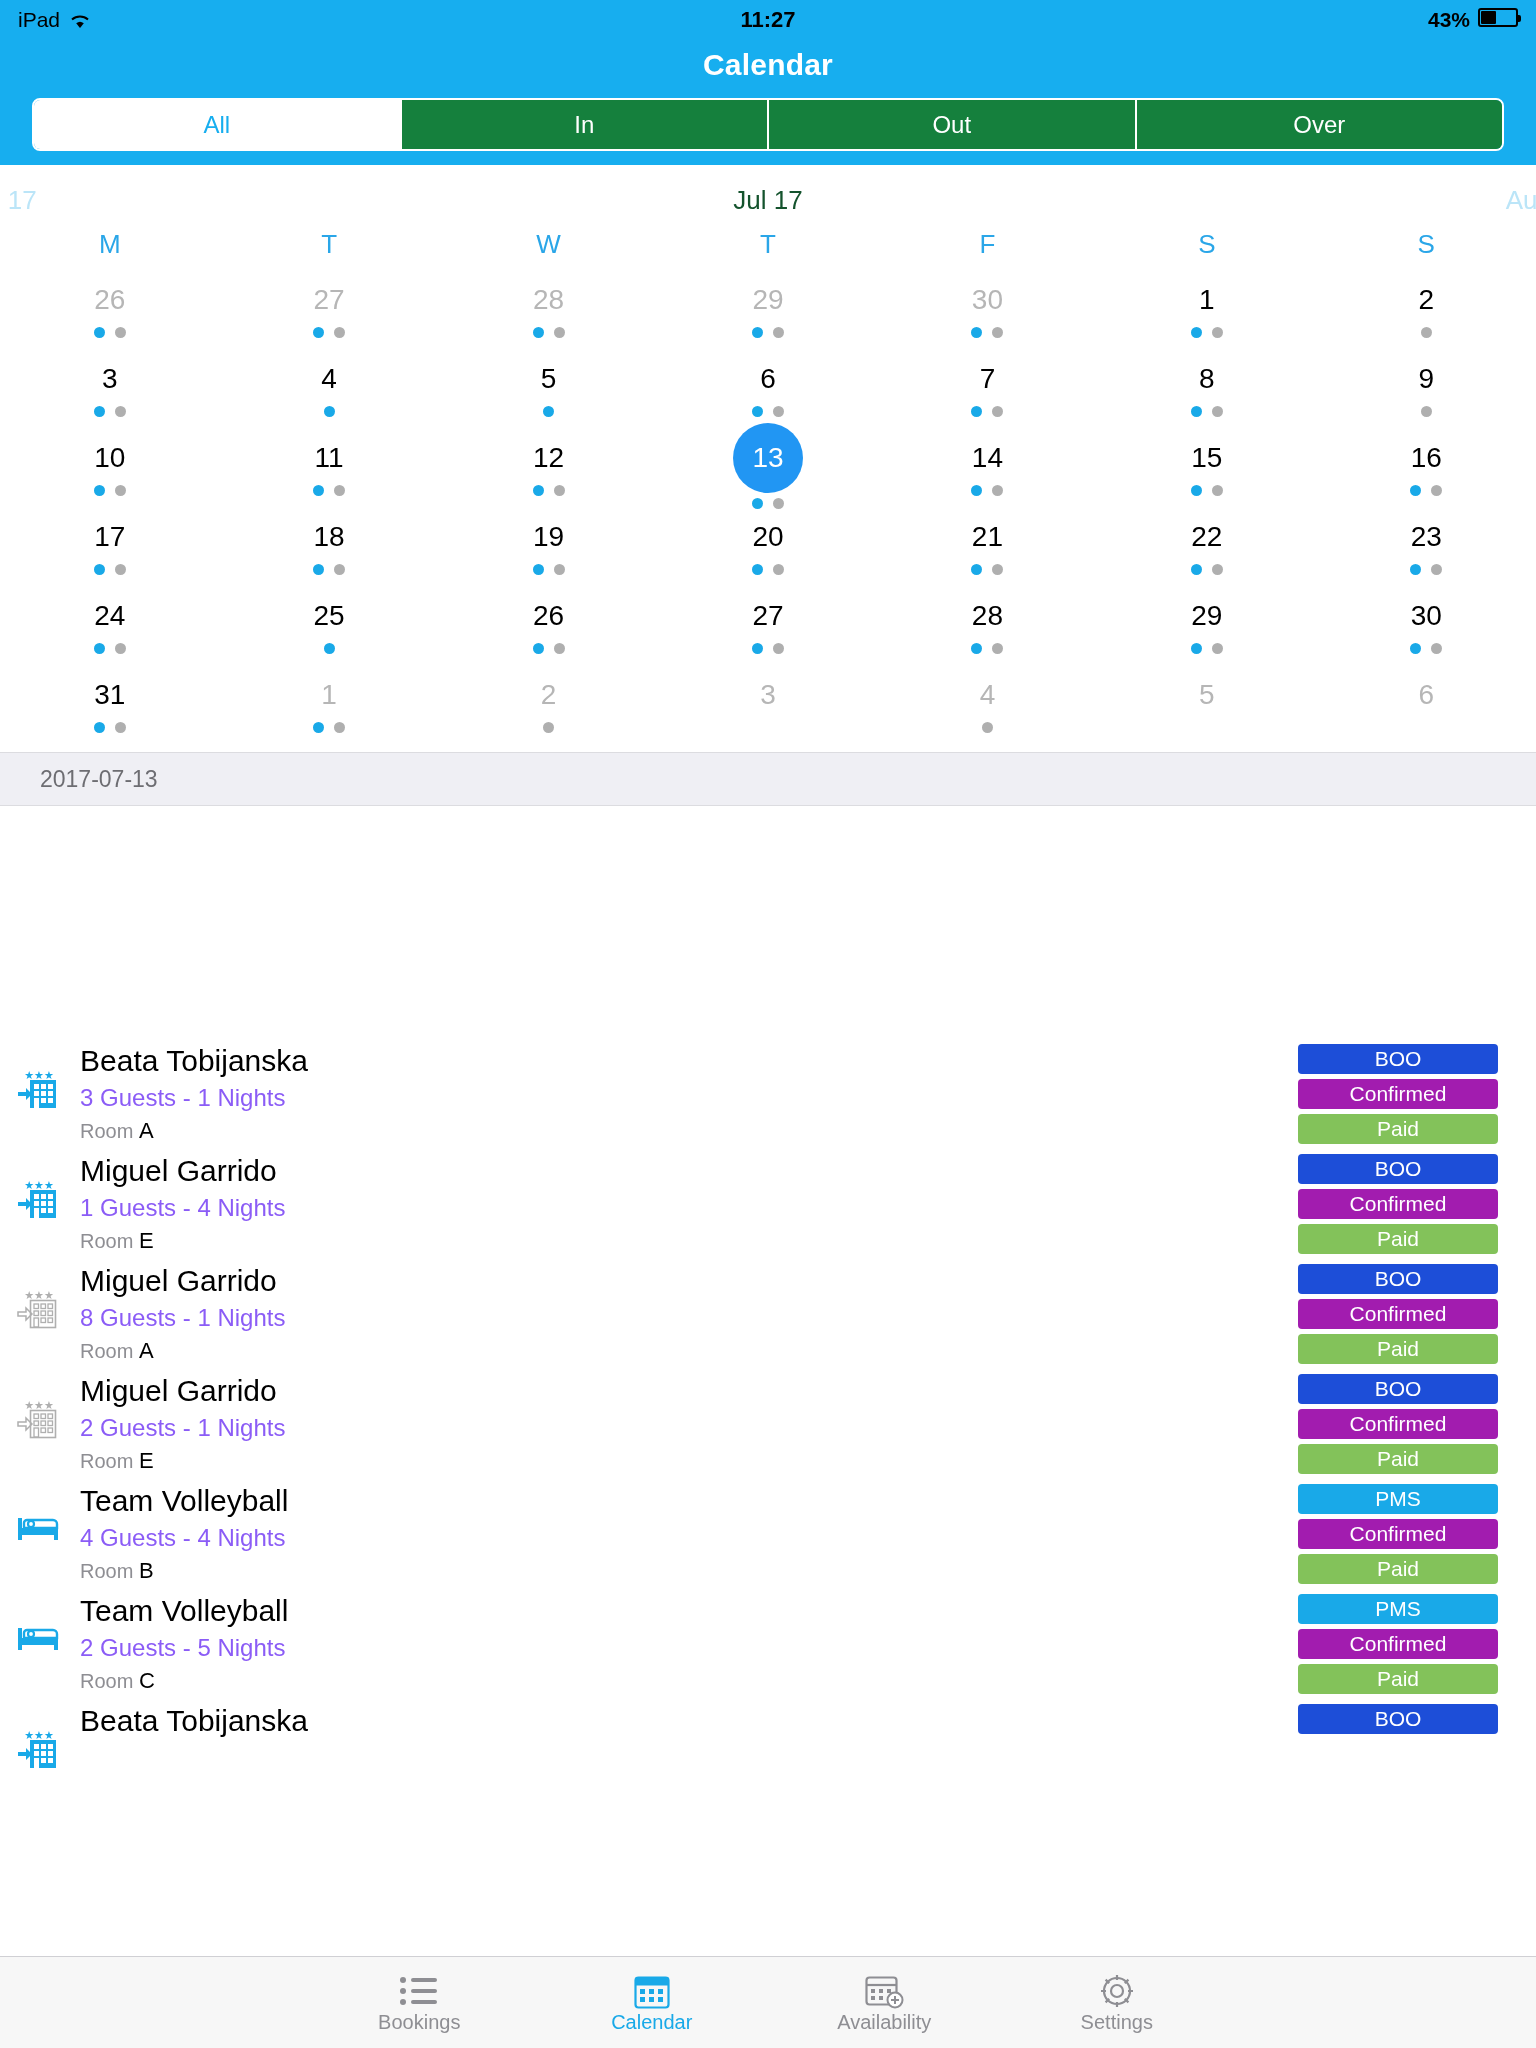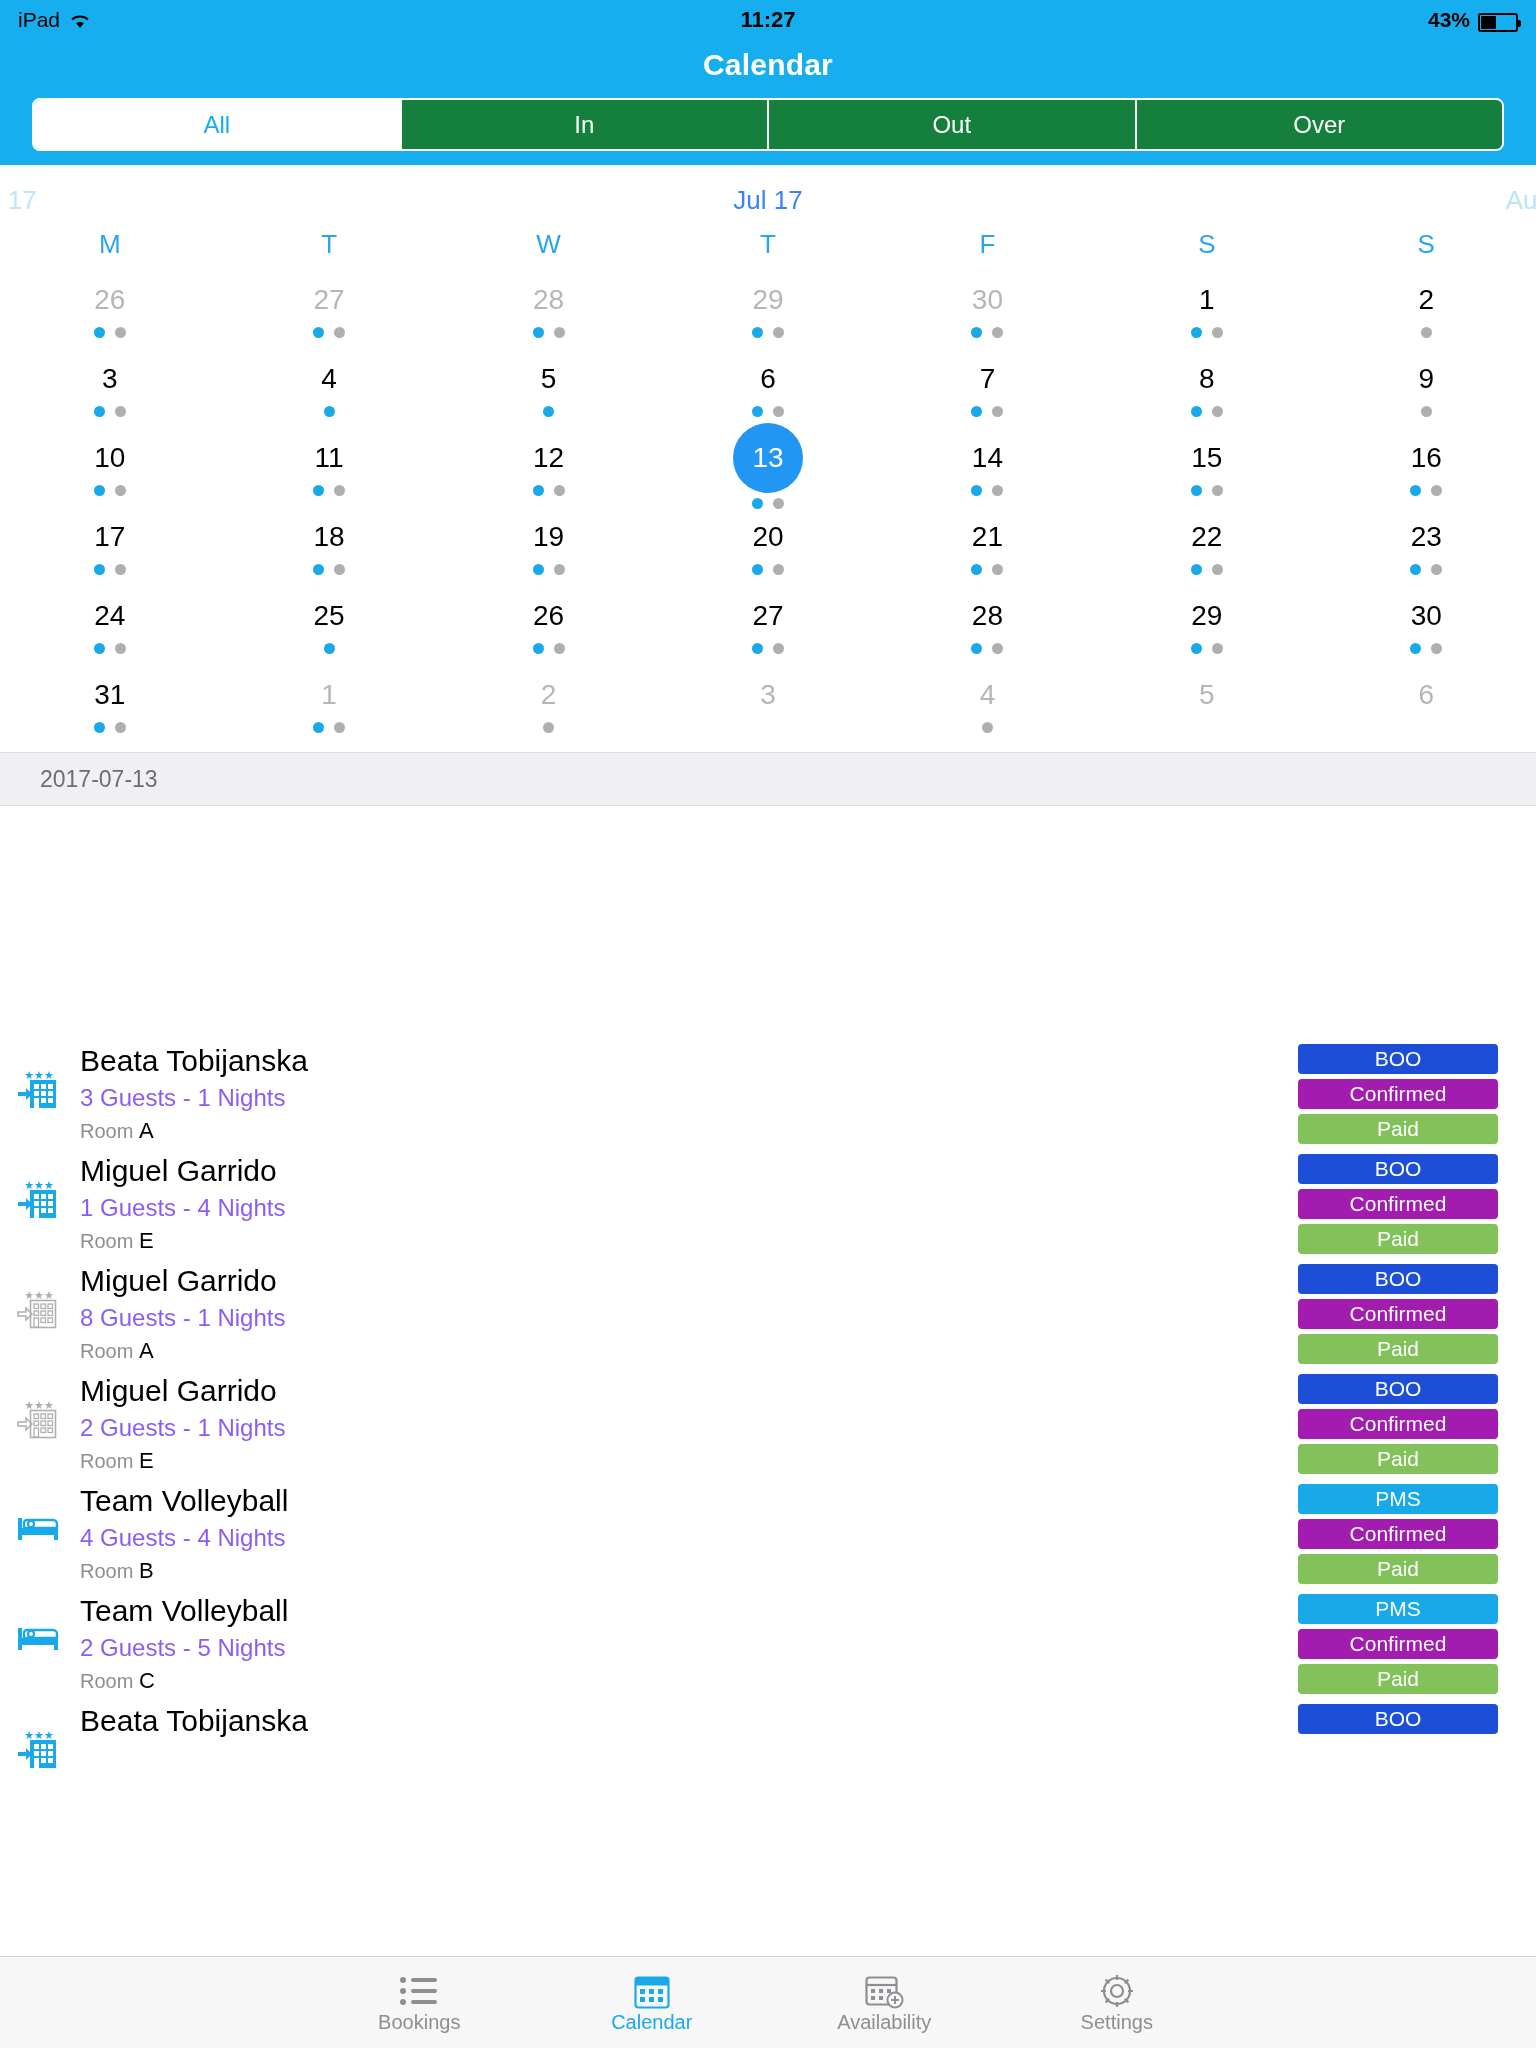--- a/index.html
+++ b/index.html
@@ -21,21 +21,21 @@
     color:#000;
     font-size:21px;
     position:relative;
   }
   .sb-left { display:flex; align-items:center; gap:9px; }
   .sb-center {
     position:absolute; left:0; right:0; text-align:center;
     font-size:22px; font-weight:bold; pointer-events:none;
   }
   .sb-right {
-    margin-left:auto; display:flex; align-items:flex-end; gap:8px;
+    margin-left:auto; display:flex; align-items:flex-start; gap:8px;
     font-size:21px; font-weight:bold;
   }
   .wifi-icon { display:inline-block; width:22px; height:18px; position:relative; }
   .battery {
     width:40px; height:19px; border:2px solid #000; border-radius:3px;
     position:relative; display:inline-block;
   }
   .battery::after {
     content:""; position:absolute; right:-5px; top:5px;
     width:3px; height:7px; background:#000; border-radius:0 2px 2px 0;
@@ -78,21 +78,21 @@
   .seg.active { background:#ffffff; color:#17AEEF; }
 
   
   .month-strip {
     position:relative;
     height:64px;
     background:#fff;
   }
   .month-cur {
     position:absolute; left:0; right:0; top:20px; text-align:center;
-    color:#3b82f6; font-size:26px;
+    color:#14532d; font-size:26px;
   }
   .month-prev {
     position:absolute; left:-14px; top:20px;
     color:#BBE5F8; font-size:26px;
   }
   .month-next {
     position:absolute; right:-16px; top:20px;
     color:#BBE5F8; font-size:26px;
   }
 

